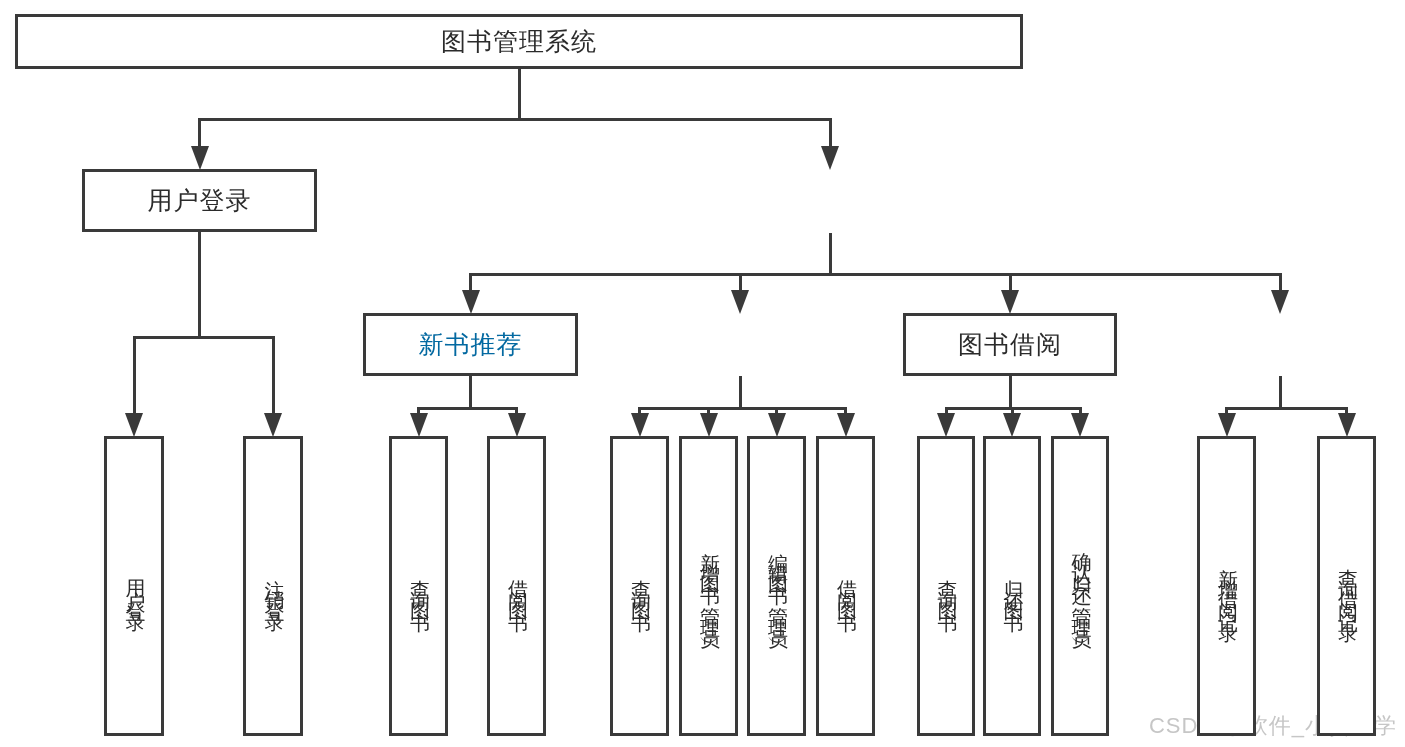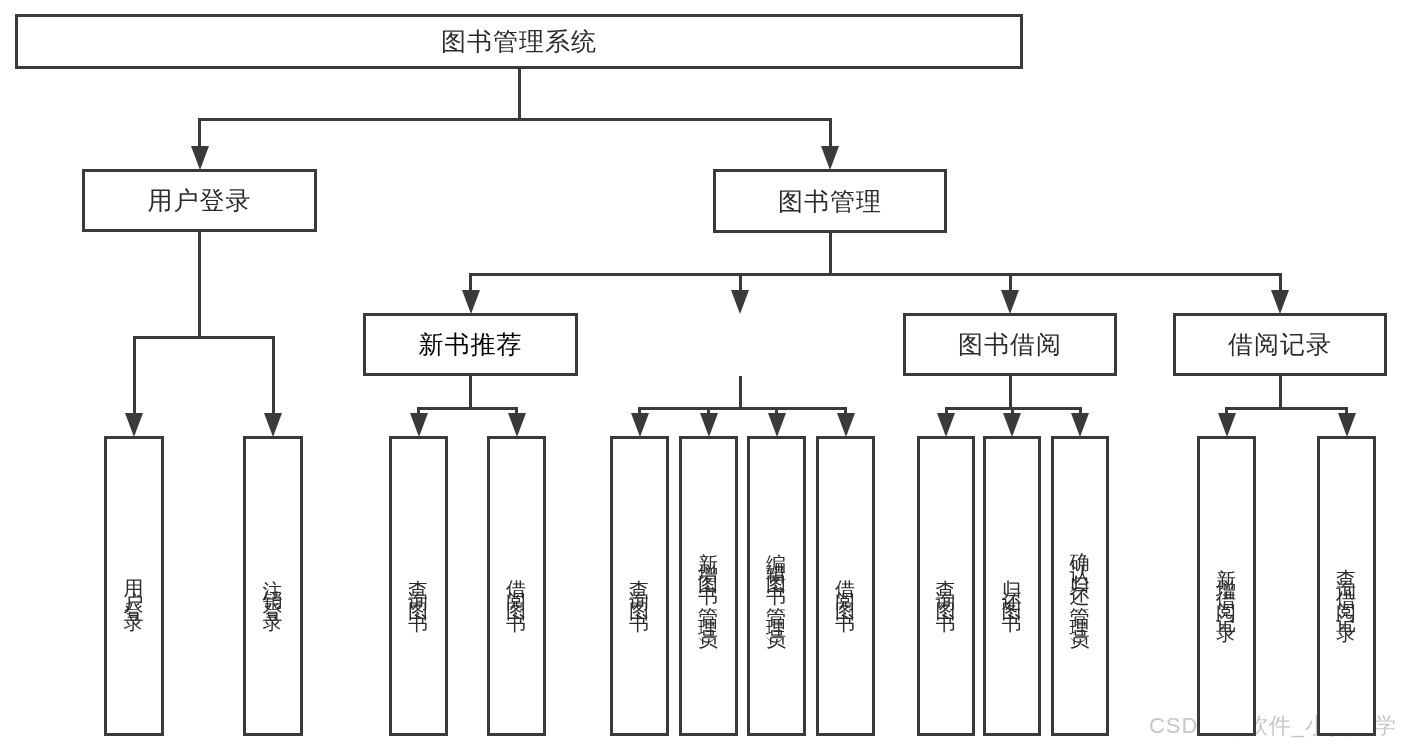--- a/index.html
+++ b/index.html
@@ -7,21 +7,21 @@
     width:1405px;height:747px;overflow:hidden;
     font-family:"Liberation Sans","DejaVu Sans",sans-serif;
   }
   .stage{
     position:relative;width:1405px;height:747px;background:#ffffff;
   }
   .node{
     position:absolute;box-sizing:border-box;
     border:3px solid #3a3a3a;background:#ffffff;
     display:flex;align-items:center;justify-content:center;
-    color:#2b2b2b;text-align:left;
+    color:#2b2b2b;text-align:left;font-family:Liberation Mono, monospace;
   }
   .node.h{font-size:25px;letter-spacing:1px;white-space:nowrap;}
   .node.v{
     writing-mode:vertical-rl;text-orientation:mixed;
     font-size:20px;letter-spacing:11px;line-height:1;
   }
   .line{position:absolute;background:#3a3a3a;}
   .arrow{
     position:absolute;width:0;height:0;
     border-left:9px solid transparent;
@@ -34,24 +34,22 @@
     white-space:nowrap;pointer-events:none;
   }
 </style>
 </head>
 <body>
 
 <div class="stage">
   <div class="watermark" style="color: rgb(198, 198, 198);">CSDN @软件_小贺同学</div>
 <div class="node h" style="left: 15px; top: 14px; width: 1008px; height: 55px; border-color: rgb(58, 58, 58); color: rgb(43, 43, 43); background: rgb(255, 255, 255);">图书管理系统</div>
     <div class="node h" style="left: 82px; top: 169px; width: 235px; height: 63px; border-color: rgb(58, 58, 58); color: rgb(43, 43, 43); background: rgb(255, 255, 255);">用户登录</div>
-    <div class="node h" style="left: 713px; top: 169px; width: 234px; height: 64px; border-color: rgb(58, 58, 58); color: rgb(43, 43, 43); background: rgb(255, 255, 255);">图书管理</div>
-    <div class="node h" style="left: 363px; top: 313px; width: 215px; height: 63px; border-color: rgb(58, 58, 58); color: #000000; background: rgb(255, 255, 255);">新书推荐</div>
+    <div class="node h" style="left: 363px; top: 313px; width: 215px; height: 63px; border-color: rgb(58, 58, 58); color: #0369a1; background: rgb(255, 255, 255);">新书推荐</div>
     <div class="node h" style="left: 903px; top: 313px; width: 214px; height: 63px; border-color: rgb(58, 58, 58); color: rgb(43, 43, 43); background: rgb(255, 255, 255);">图书借阅</div>
-    <div class="node h" style="left: 1173px; top: 313px; width: 214px; height: 63px; border-color: rgb(58, 58, 58); color: rgb(43, 43, 43); background: rgb(255, 255, 255);">借阅记录</div>
     <div class="node v" style="left: 104px; top: 436px; width: 60px; height: 300px; border-color: rgb(58, 58, 58); color: rgb(43, 43, 43); background: rgb(255, 255, 255);">用户登录</div>
     <div class="node v" style="left: 243px; top: 436px; width: 60px; height: 300px; border-color: rgb(58, 58, 58); color: rgb(43, 43, 43); background: rgb(255, 255, 255);">注销登录</div>
     <div class="node v" style="left: 389px; top: 436px; width: 59px; height: 300px; border-color: rgb(58, 58, 58); color: rgb(43, 43, 43); background: rgb(255, 255, 255);">查询图书</div>
     <div class="node v" style="left: 487px; top: 436px; width: 59px; height: 300px; border-color: rgb(58, 58, 58); color: rgb(43, 43, 43); background: rgb(255, 255, 255);">借阅图书</div>
     <div class="node v" style="left: 610px; top: 436px; width: 59px; height: 300px; border-color: rgb(58, 58, 58); color: rgb(43, 43, 43); background: rgb(255, 255, 255);">查询图书</div>
     <div class="node v" style="left: 679px; top: 436px; width: 59px; height: 300px; border-color: rgb(58, 58, 58); color: rgb(43, 43, 43); background: rgb(255, 255, 255);">新增图书（管理员）</div>
     <div class="node v" style="left: 747px; top: 436px; width: 59px; height: 300px; border-color: rgb(58, 58, 58); color: rgb(43, 43, 43); background: rgb(255, 255, 255);">编辑图书（管理员）</div>
     <div class="node v" style="left: 816px; top: 436px; width: 59px; height: 300px; border-color: rgb(58, 58, 58); color: rgb(43, 43, 43); background: rgb(255, 255, 255);">借阅图书</div>
     <div class="node v" style="left: 917px; top: 436px; width: 58px; height: 300px; border-color: rgb(58, 58, 58); color: rgb(43, 43, 43); background: rgb(255, 255, 255);">查询图书</div>
     <div class="node v" style="left: 983px; top: 436px; width: 58px; height: 300px; border-color: rgb(58, 58, 58); color: rgb(43, 43, 43); background: rgb(255, 255, 255);">归还图书</div>

